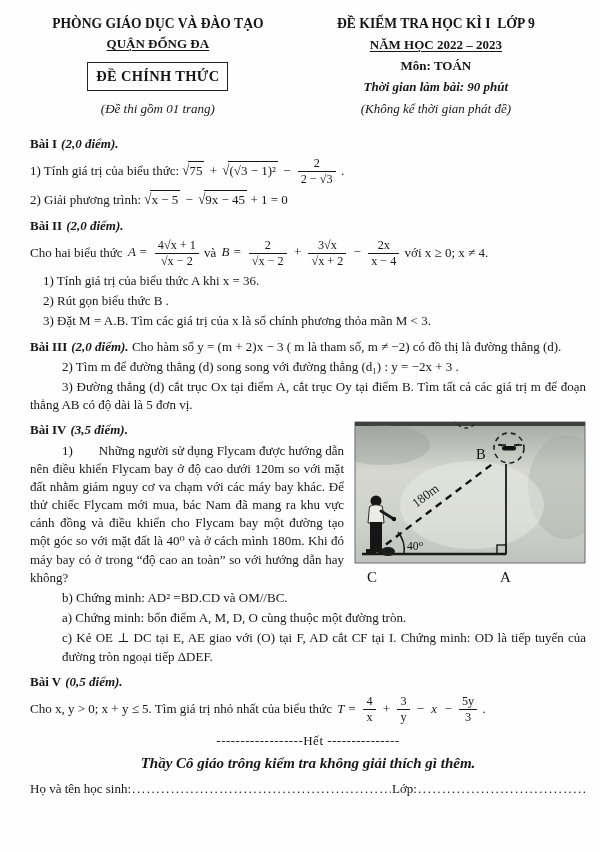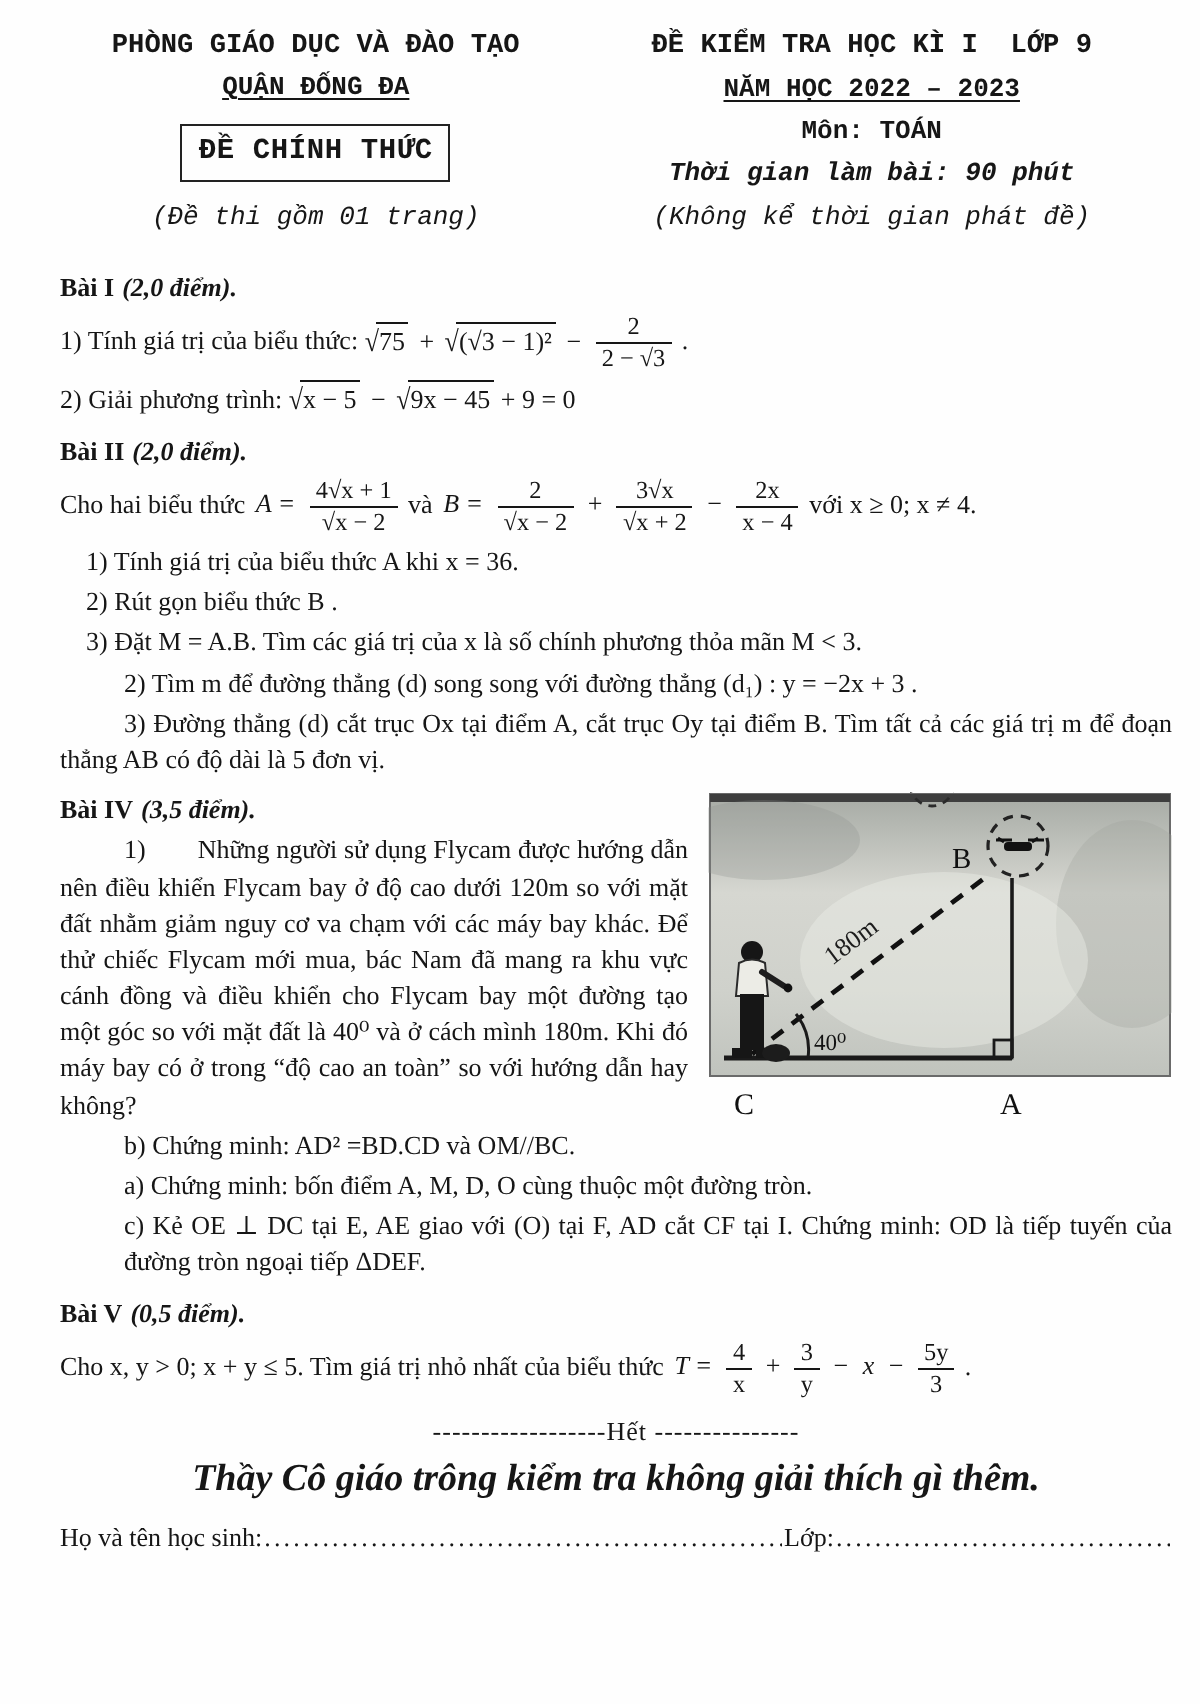--- a/index.html
+++ b/index.html
@@ -4,21 +4,21 @@
 <style>
   html,body{margin:0;padding:0;background:#fff;}
   .page{
     width:600px;height:852px;box-sizing:border-box;overflow:hidden;
     background:#fefefe;color:#161616;
     font-family:"Liberation Serif","DejaVu Serif",serif;
     font-size:13px;line-height:1.4;
     padding:14px 14px 8px 30px;position:relative;
   }
   
-  .hdr{display:flex;margin-bottom:14px;font-family:Liberation Mono, monospace;}
+  .hdr{display:flex;margin-bottom:14px;}
   .hl{width:46%;text-align:center;}
   .hrr{width:54%;text-align:center;}
   .hline{margin:0 0 2px 0;}
   .b{font-weight:bold;}
   .u{text-decoration:underline;text-underline-offset:2px;}
   .i{font-style:italic;}
   .bi{font-weight:bold;font-style:italic;}
   .officialbox{display:inline-block;border:1.6px solid #222;padding:3px 8px;margin:7px 0 9px 0;
     font-weight:bold;font-size:14.5px;letter-spacing:.3px;}
   .hl .hline:first-child,.hrr .hline:first-child{font-size:13.6px;}
@@ -43,21 +43,21 @@
   .sq .o{display:inline-block;border-top:1.2px solid #161616;padding:0 2px 0 1px;}
   .op{margin:0 2px;}
   .mi{font-style:italic;margin:0 2px;}
   .gap26{display:inline-block;width:26px;}
   
   .figwrap{float:right;width:232px;margin:0 0 2px 10px;}
   .clear{clear:both;}
   
   .center{text-align:center;}
   .het{margin-top:8px;letter-spacing:.5px;}
-  .note{margin:2px 0 6px 0;font-size:19px;}
+  .note{margin:2px 0 6px 0;font-size:15px;}
   .fl{display:flex;align-items:baseline;margin:3px 0;}
   .lbl{white-space:nowrap;}
   .dots{overflow:hidden;white-space:nowrap;letter-spacing:1.6px;margin:0 1px;}
   .d1a{flex:1.55 1 0;}.d1b{flex:1 1 0;}
 </style>
 </head>
 <body>
 
 <div class="page">
 
@@ -89,41 +89,42 @@
     <span class="op">−</span>
     <span class="frac"><span class="fn">2</span><span class="fd">2 − √3</span></span>
     <span>.</span>
   </p>
   <p class="ind32 mathline nowrap">
     <span>2)</span>
     <span>Giải phương trình:</span>
     <span class="sq"><span class="r">√</span><span class="o">x − 5</span></span>
     <span class="op">−</span>
     <span class="sq"><span class="r">√</span><span class="o">9x − 45</span></span>
-    <span>+ 9 = 0</span>
+    <span>+ 1 = 0</span>
   </p>
 
   <p class="sec"><span class="b">Bài II</span><span class="bi score">(2,0 điểm).</span></p>
   <p class="ind32 mathline nowrap">
     <span>Cho hai biểu thức</span>
     <span class="mi">A =</span>
     <span class="frac"><span class="fn">4√x + 1</span><span class="fd">√x − 2</span></span>
     <span>và</span>
     <span class="mi">B =</span>
     <span class="frac"><span class="fn">2</span><span class="fd">√x − 2</span></span>
     <span class="op">+</span>
     <span class="frac"><span class="fn">3√x</span><span class="fd">√x + 2</span></span>
     <span class="op">−</span>
     <span class="frac"><span class="fn">2x</span><span class="fd">x − 4</span></span>
     <span>với x ≥ 0; x ≠ 4.</span>
   </p>
   <p class="ind13">1) Tính giá trị của biểu thức A khi x = 36.</p>
   <p class="ind13">2) Rút gọn biểu thức B .</p>
   <p class="ind13">3) Đặt M = A.B. Tìm các giá trị của x là số chính phương thỏa mãn M &lt; 3.</p>
 
+  <p class="sec just"><span class="b">Bài III</span><span class="bi score">(2,0 điểm).</span> <span>Cho hàm số y = (m + 2)x − 3 ( m là tham số, m ≠ −2) có đồ thị là đường thẳng (d).</span></p>
   <p class="ind32">2) Tìm m để đường thẳng (d) song song với đường thẳng (d₁) : y = −2x + 3 .</p>
   <p class="ti32">3) Đường thẳng (d) cắt trục Ox tại điểm A, cắt trục Oy tại điểm B. Tìm tất cả các giá trị m để đoạn thẳng AB có độ dài là 5 đơn vị.</p>
 
   <div>
     <div class="figwrap">
       <svg width="232" height="166" viewBox="0 0 232 166" xmlns="http://www.w3.org/2000/svg">
         <defs>
           <linearGradient id="sky" x1="0" y1="0" x2="0" y2="1">
             <stop offset="0" stop-color="#a6aaa4"></stop>
             <stop offset="0.35" stop-color="#d6d7d1"></stop>

